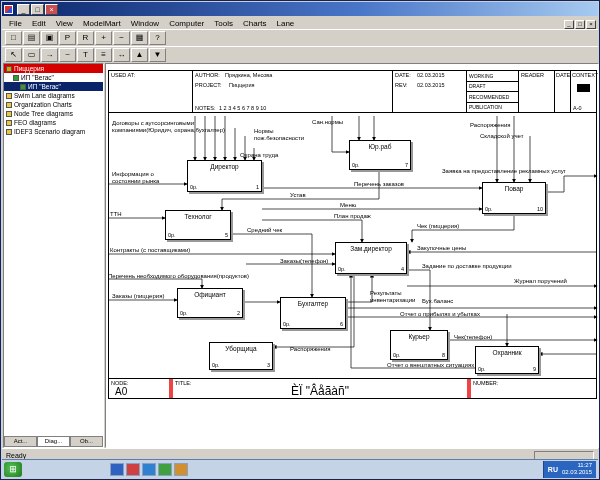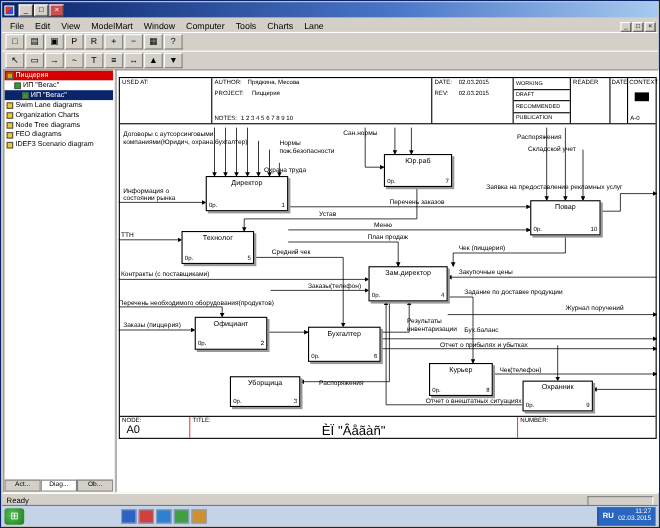--- a/index.html
+++ b/index.html
@@ -56,21 +56,21 @@
     display: flex; font-size: 5.5px; }
   .kh-col { height: 100%; border-right: 1px solid #000; position: relative; }
   .kh-col:last-child { border-right: none; flex: 1; }
   .kh-text { position: absolute; white-space: nowrap; }
   .kh-rows { display: flex; flex-direction: column; height: 100%; }
   .kh-row { flex: 1; border-bottom: 1px solid #000; font-size: 5px; padding-left: 2px; display: flex; align-items: center; }
   .kh-row:last-child { border-bottom: none; }
   #context-box { position: absolute; left: 6px; top: 13px; width: 13px; height: 8px; background: #000; }
   #kit-footer { position: absolute; bottom: 0; left: 0; right: 0; height: 20px; border-top: 1px solid #000;
     display: flex; font-size: 5.5px; }
-  .kf-col { height: 100%; border-right: 1px solid #ef4444; position: relative; }
+  .kf-col { height: 100%; border-right: 4px solid #ef4444; position: relative; }
   .kf-col:last-child { border-right: none; flex: 1; }
   #node-value { position: absolute; left: 6px; top: 7px; font-size: 10px; }
   #sheet-title { position: absolute; left: 0; right: 0; top: 5px; text-align: center; font-size: 12px; }
 
   #arrow-svg { position: absolute; left: 0; top: 0; width: 494px; height: 385px; z-index: 2; pointer-events: none; }
   .flow { fill: none; stroke: #000; stroke-width: 0.7; }
 
   .abox { position: absolute; border: 1px solid #000; background: #fff; box-shadow: 2px 2px 0 #999;
     z-index: 3; font-size: 6.5px; }
   .abox .lbl { position: absolute; top: 2px; left: 0; right: 0; text-align: center; white-space: nowrap; }

